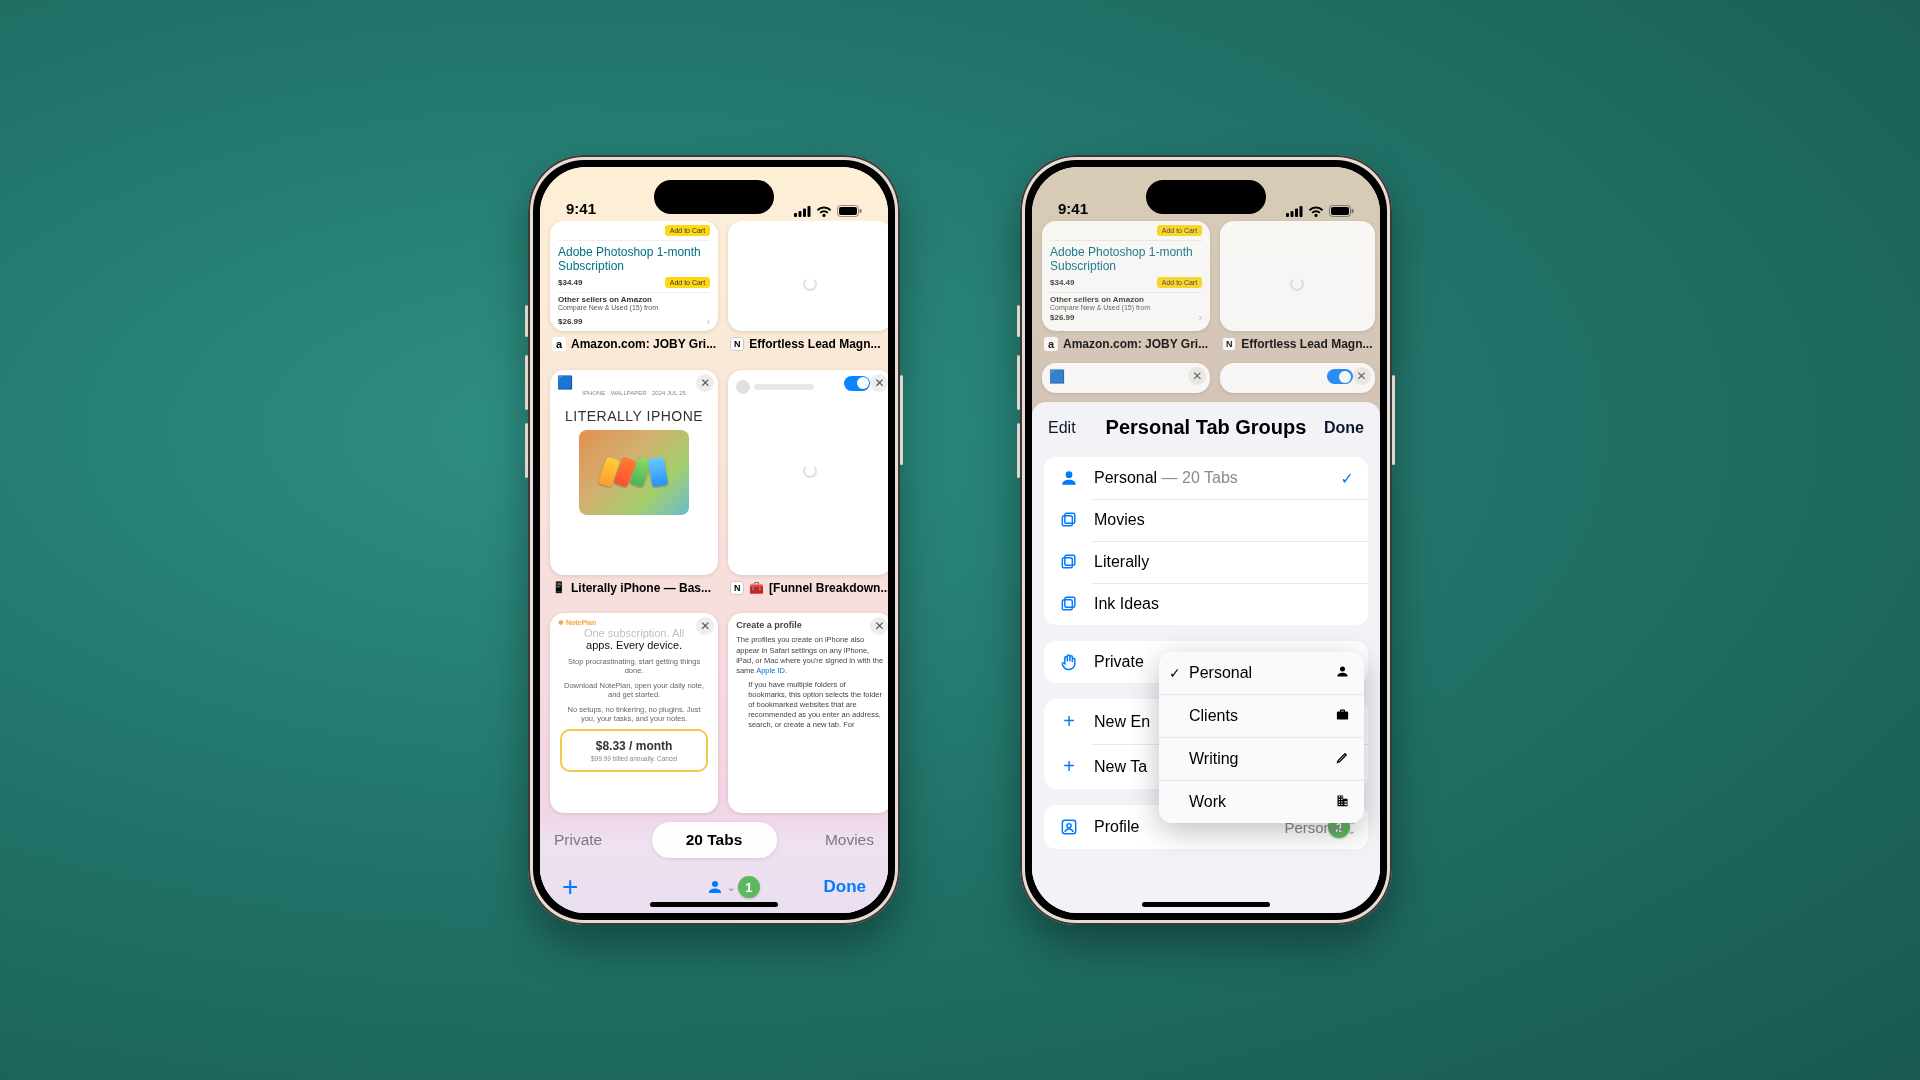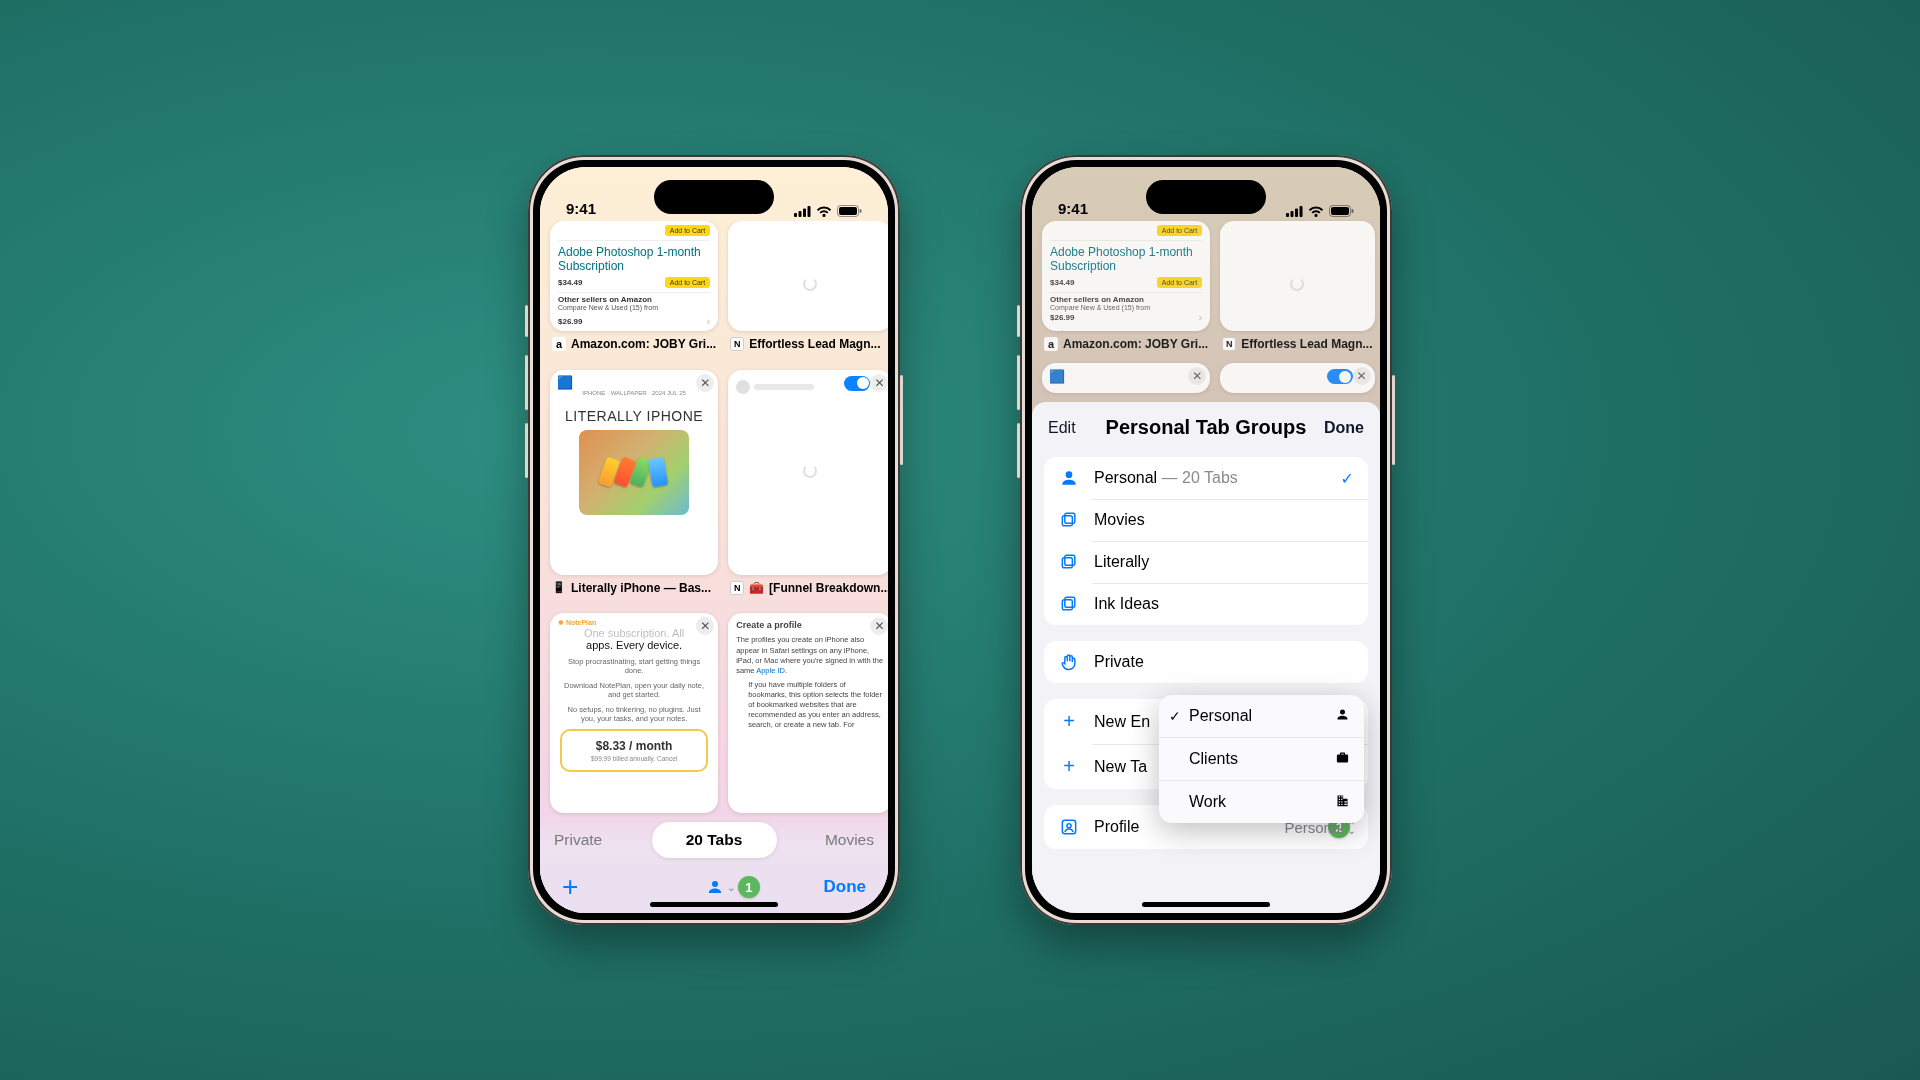--- a/index.html
+++ b/index.html
@@ -522,20 +522,26 @@
                 <path fill="#000" d="M12 12a4 4 0 1 0 0-8 4 4 0 0 0 0 8zm0 2c-3.3 0-8 1.7-8 5v1h16v-1c0-3.3-4.7-5-8-5z"></path>
               </svg></span>
         </div>
         <div class="prow">
           <span>Clients</span>
           <span class="ricon"><svg width="15" height="15" viewBox="0 0 24 24" fill="#000">
                 <path d="M9 4h6a1 1 0 0 1 1 1v2h3a2 2 0 0 1 2 2v9a2 2 0 0 1-2 2H5a2 2 0 0 1-2-2V9a2 2 0 0 1 2-2h3V5a1 1 0 0 1 1-1zm1 3h4V6h-4z"></path>
               </svg></span>
         </div>
         <div class="prow">
+          <span>Writing</span>
+          <span class="ricon"><svg width="15" height="15" viewBox="0 0 24 24" fill="none" stroke="#000" stroke-width="2">
+                <path d="M4 20l3-1 11-11-2-2L5 17z"></path>
+              </svg></span>
+        </div>
+        <div class="prow">
           <span>Work</span>
           <span class="ricon"><svg width="15" height="15" viewBox="0 0 24 24" fill="#000">
                 <path d="M4 21V4h9v5h7v12zm2-2h2v-2H6zm0-4h2v-2H6zm0-4h2V9H6zm0-4h2V5H6zm4 12h2v-2h-2zm0-4h2v-2h-2zm0-4h2V9h-2zm0-4h2V5h-2zm5 12h4v-2h-4zm0-4h4v-2h-4z"></path>
               </svg></span>
         </div>
       </div>
     </div>
 
     <div class="home-ind"></div>
   </div>

